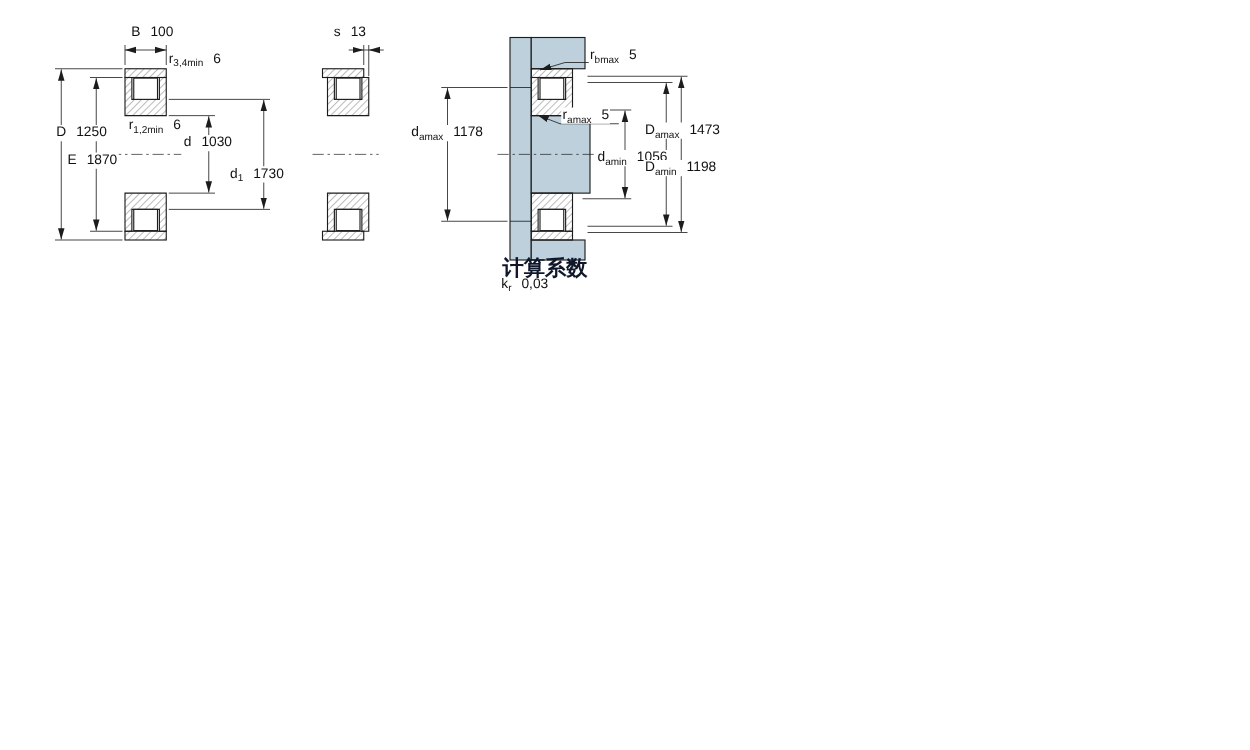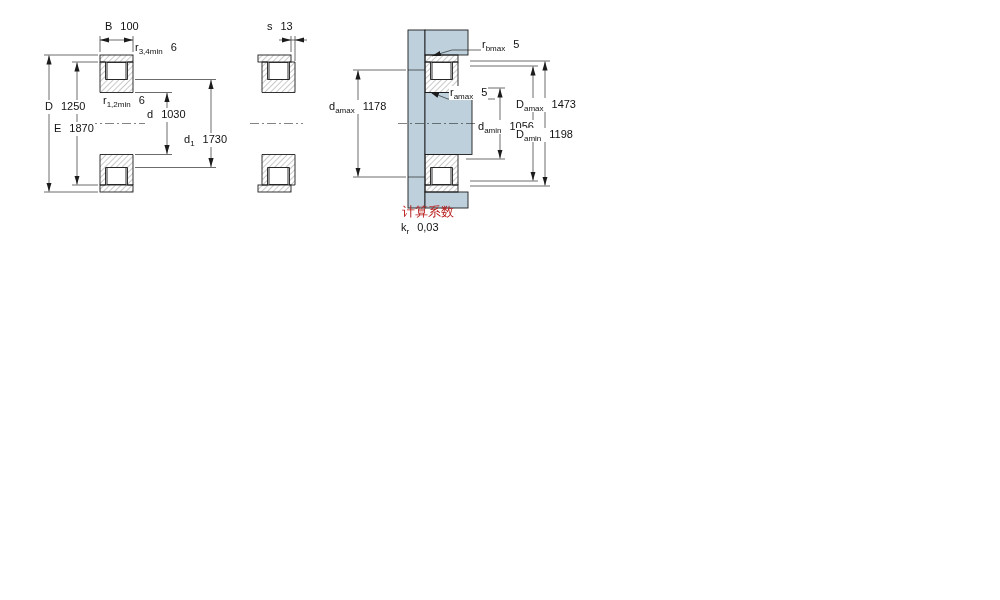--- a/index.html
+++ b/index.html
@@ -6,21 +6,21 @@
   #stage{position:relative;width:1000px;height:600px;background:#ffffff;overflow:hidden;
          font-family:"Liberation Sans", sans-serif;}
   svg{position:absolute;left:0;top:0;}
   .edge{stroke:var(--line,#1c1c1c);stroke-width:0.9;}
   .thin{stroke:var(--line,#1c1c1c);stroke-width:0.65;}
   .cl{stroke:var(--line,#1c1c1c);stroke-width:0.55;stroke-dasharray:9 3 2 3;}
   .dim-label{position:absolute;font-size:11px;color:#111;background:#ffffff;
              padding:0 1px;white-space:nowrap;line-height:13px;}
   .dim-label .sub{font-size:8px;position:relative;top:2.5px;text-align:center;}
   .dim-label .v{margin-left:8px;}
-  .calc-heading{position:absolute;font-size:13px;font-weight:normal;color:#b91c1c;white-space:nowrap;}
+  .calc-heading{position:absolute;font-size:17px;font-weight:bold;color:#0f172a;white-space:nowrap;}
   .calc-factor{position:absolute;font-size:11px;color:#111;white-space:nowrap;}
   .calc-factor .sub{font-size:8px;position:relative;top:2.5px;}
   .calc-factor .v{margin-left:8px;}
 </style>
 </head>
 <body>
 
 <div id="stage">
 
 <svg width="1000" height="600" viewBox="0 0 1000 600">
@@ -109,21 +109,21 @@
 </svg>
 
 <div class="dim-label" style="left:104px;top:20px"><span>B</span><span class="sub"></span><span class="v">100</span></div>
 <div class="dim-label" style="left:134px;top:41px"><span>r</span><span class="sub">3,4min</span><span class="v">6</span></div>
 <div class="dim-label" style="left:44px;top:100px"><span>D</span><span class="sub"></span><span class="v">1250</span></div>
 <div class="dim-label" style="left:102px;top:94px"><span>r</span><span class="sub">1,2min</span><span class="v">6</span></div>
 <div class="dim-label" style="left:53px;top:122px"><span>E</span><span class="sub"></span><span class="v">1870</span></div>
 <div class="dim-label" style="left:146px;top:108px"><span>d</span><span class="sub"></span><span class="v">1030</span></div>
 <div class="dim-label" style="left:183px;top:133px"><span>d</span><span class="sub">1</span><span class="v">1730</span></div>
 <div class="dim-label" style="left:266px;top:20px"><span>s</span><span class="sub"></span><span class="v">13</span></div>
-<div class="dim-label" style="left:481px;top:38px"><span>r</span><span class="sub">bmax</span><span class="v">5</span></div>
+<div class="dim-label" style="left:471px;top:38px"><span>r</span><span class="sub">bmax</span><span class="v">5</span></div>
 <div class="dim-label" style="left:328px;top:100px"><span>d</span><span class="sub">amax</span><span class="v">1178</span></div>
 <div class="dim-label" style="left:449px;top:86px"><span>r</span><span class="sub">amax</span><span class="v">5</span></div>
 <div class="dim-label" style="left:515px;top:98px"><span>D</span><span class="sub">amax</span><span class="v">1473</span></div>
 <div class="dim-label" style="left:477px;top:120px"><span>d</span><span class="sub">amin</span><span class="v">1056</span></div>
 <div class="dim-label" style="left:515px;top:128px"><span>D</span><span class="sub">amin</span><span class="v">1198</span></div>
 
 <div class="calc-heading" style="left:402px;top:203px">计算系数</div>
 <div class="calc-factor" style="left:401px;top:221px"><span>k</span><span class="sub">r</span><span class="v">0,03</span></div>
 
 </div>

